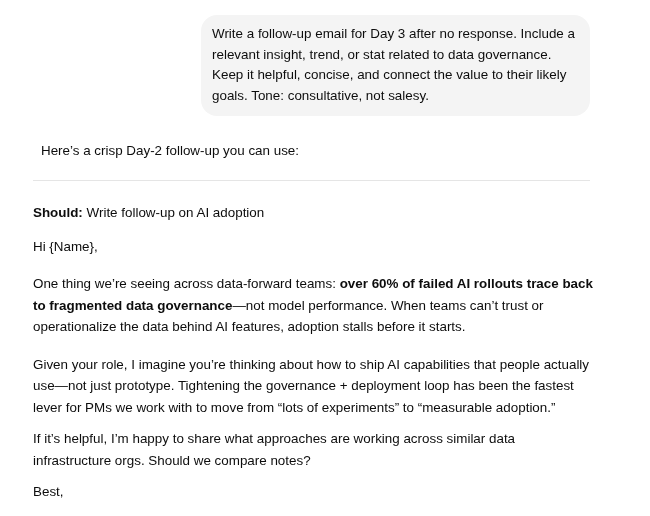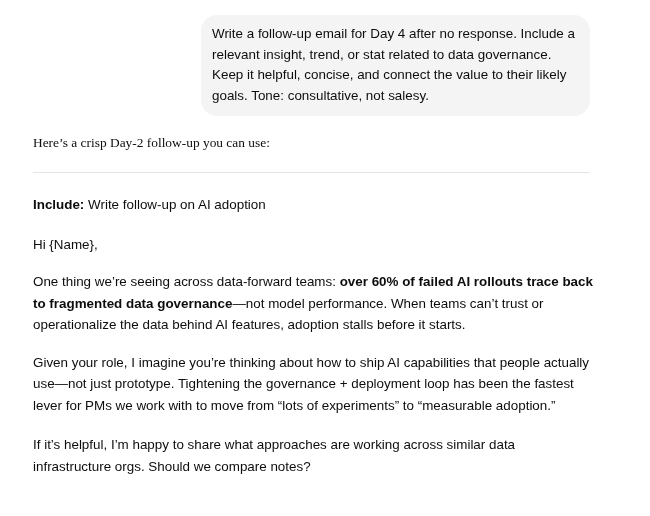--- a/index.html
+++ b/index.html
@@ -29,51 +29,51 @@
       color: #0d0d0d;
     }
     .assistant {
       position: absolute;
       left: 33px;
       top: 133px;
       width: 560px;
     }
     .intro {
       line-height: 20px;
-      margin: 0;
-      font-family: Liberation Serif, serif;
+      margin: 8px;
     }
     .divider {
       border: none;
       border-top: 1px solid #e5e5e5;
       margin: 19px 0 0 0;
       width: 557px;
     }
     .email p {
       margin: 0;
       line-height: 21.5px;
     }
     .email .subject { margin-top: 21px; }
-    .email .greeting { margin-top: 18px; }
+    .email .greeting { margin-top: 12px; }
     .email .para1 { margin-top: 16px; line-height: 21.5px; }
     .email .para2 { margin-top: 16px; }
-    .email .para3 { margin-top: 18px; }
+    .email .para3 { margin-top: 10px; }
     .email .signoff { margin-top: 10px; }
     b, strong { font-weight: 700; }
   </style>
 </head>
 <body>
 
 <div class="user-bubble">
-  <span>Write a follow-up email for Day 4 after no response. Include a relevant insight, trend, or stat related to data governance. Keep it helpful, concise, and connect the value to their likely goals. Tone: consultative, not salesy.</span>
+  <span>Write a follow-up email for Day 3 after no response. Include a relevant insight, trend, or stat related to data governance. Keep it helpful, concise, and connect the value to their likely goals. Tone: consultative, not salesy.</span>
 </div>
 
 <div class="assistant">
   <p class="intro">Here’s a crisp Day-2 follow-up you can use:</p>
   <hr class="divider">
   <div class="email">
-    <p class="subject"><strong>Include:</strong><span> Write follow-up on AI adoption</span></p>
+    <p class="subject"><strong>Should:</strong><span> Write follow-up on AI adoption</span></p>
     <p class="greeting">Hi {Name},</p>
     <p class="para1"><span>One thing we’re seeing across data-forward teams: </span><strong>over 60% of failed AI rollouts trace back to fragmented data governance</strong><span>—not model performance. When teams can’t trust or operationalize the data behind AI features, adoption stalls before it starts.</span></p>
     <p class="para2">Given your role, I imagine you’re thinking about how to ship AI capabilities that people actually use—not just prototype. Tightening the governance + deployment loop has been the fastest lever for PMs we work with to move from “lots of experiments” to “measurable adoption.”</p>
     <p class="para3">If it’s helpful, I’m happy to share what approaches are working across similar data infrastructure orgs. Should we compare notes?</p>
+    <p class="signoff">Best,</p>
   </div>
 </div>
 
 </body></html>

